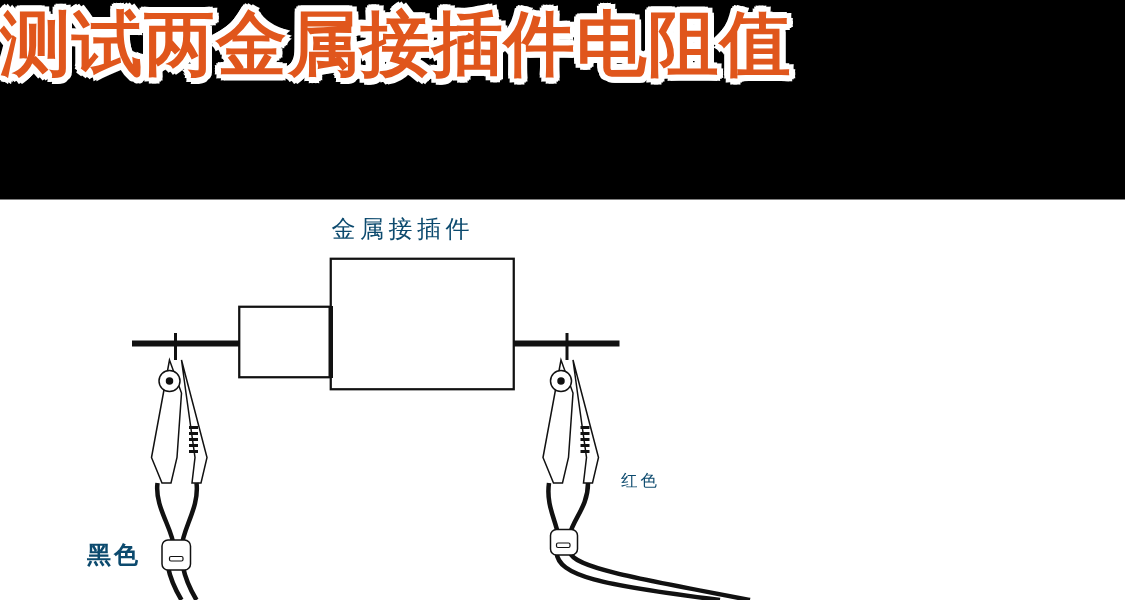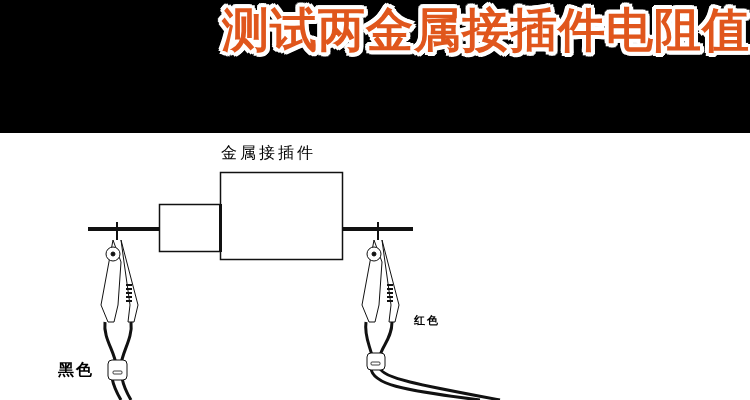--- a/index.html
+++ b/index.html
@@ -1,32 +1,32 @@
 <!DOCTYPE html>
 <html><head>
 <meta charset="utf-8">
 <style>
   html, body { margin: 0; padding: 0; }
   body { width: 750px; height: 400px; overflow: hidden; background: #ffffff; position: relative; font-family: "DejaVu Sans", sans-serif; }
   .header { position: absolute; left: 0; top: 0; width: 750px; height: 133px; background: #000000; }
   .title {
-    position: absolute; left: 0; top: 2px; width: 750px; text-align: right;
+    position: absolute; left: 0; top: 2px; width: 750px; text-align: left;
     font-family: "DejaVu Sans", sans-serif; font-weight: bold; font-size: 47px; letter-spacing: 1px;
     color: #e0561c;
     -webkit-text-stroke: 0;
     text-shadow:
       -3px -3px 0 #fff, 3px -3px 0 #fff, -3px 3px 0 #fff, 3px 3px 0 #fff,
       0 -4px 0 #fff, 0 4px 0 #fff, -4px 0 0 #fff, 4px 0 0 #fff,
       -2px -4px 0 #fff, 2px 4px 0 #fff, 4px 2px 0 #fff, -4px -2px 0 #fff;
     line-height: 56px;
   }
-  .label { position: absolute; color: #000000; white-space: nowrap; }
+  .label { position: absolute; color: #0c4a6e; white-space: nowrap; }
   .connector-label { left: 221px; top: 143px; font-size: 16px; letter-spacing: 3px; }
   .black-label { left: 58px; top: 360px; font-size: 16px; font-weight: bold; letter-spacing: 2px; }
-  .red-label { left: 414px; top: 313px; font-size: 11px; font-weight: bold; letter-spacing: 2px; }
+  .red-label { left: 414px; top: 313px; font-size: 11px; font-weight: normal; letter-spacing: 2px; }
   svg.art { position: absolute; left: 0; top: 0; }
 </style>
 </head>
 <body>
 
 <div class="header">
   <div class="title">测试两金属接插件电阻值</div>
 </div>
 
 <svg class="art" width="750" height="400" viewBox="0 0 750 400">

